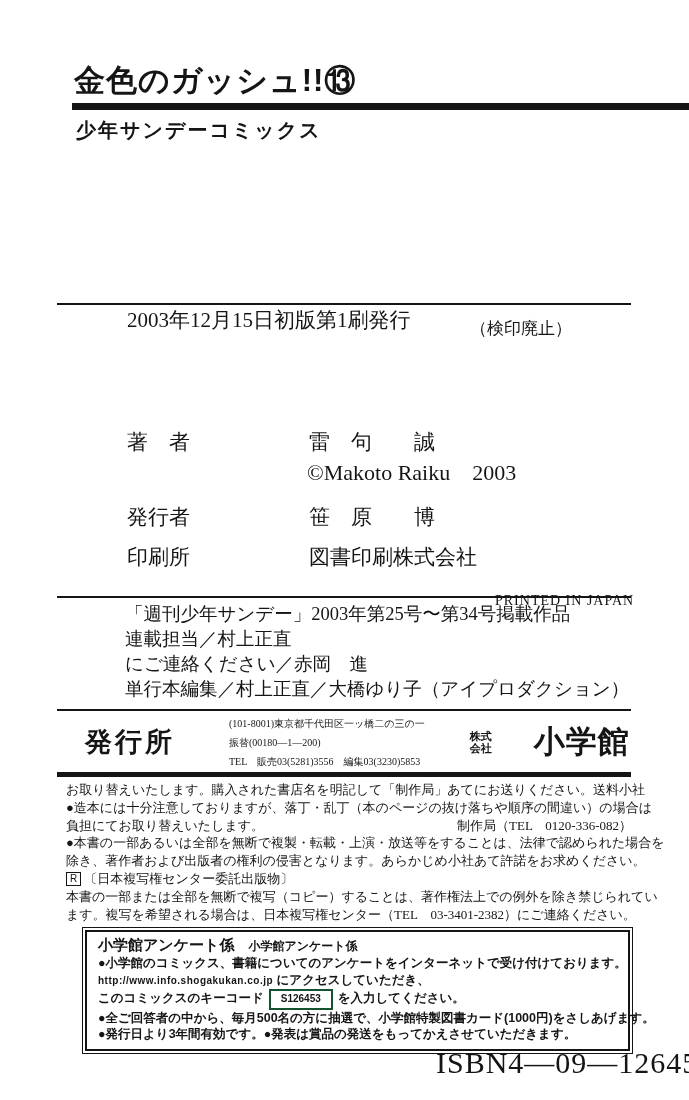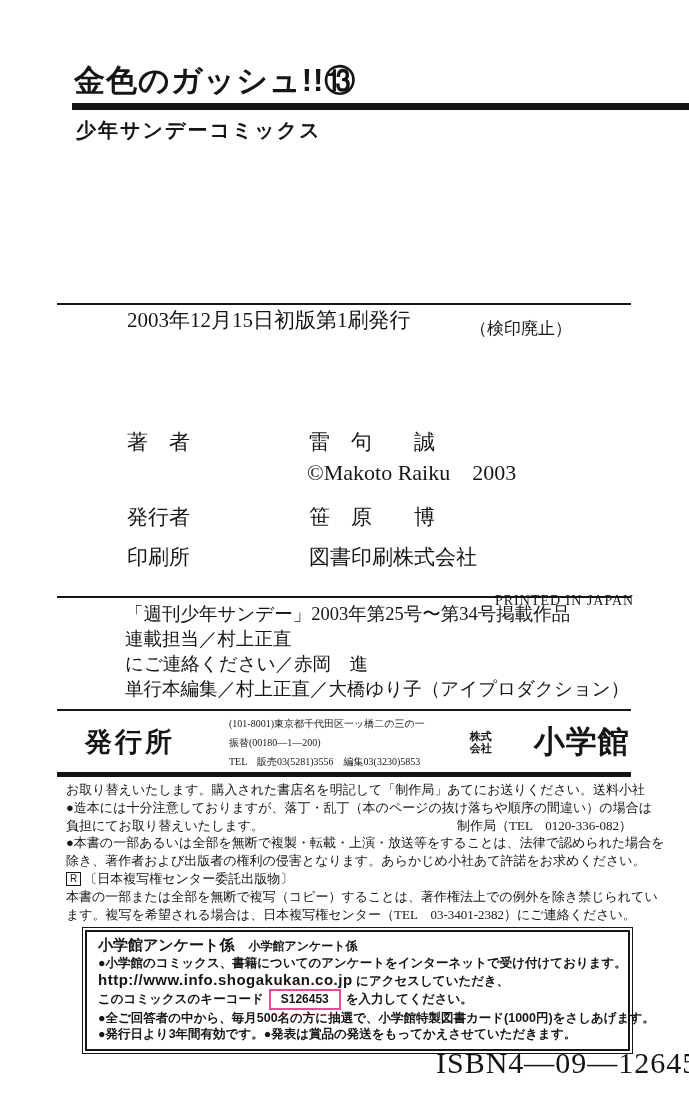--- a/index.html
+++ b/index.html
@@ -54,23 +54,23 @@
            font-family:"Liberation Sans","DejaVu Sans",sans-serif; }
 
   
   .survey { left:85px; top:930px; width:545px; box-sizing:border-box;
             border:2px solid #151515; outline:1px solid #151515; outline-offset:2px;
             padding:4px 11px 6px; font-weight:bold; white-space:nowrap;
             font-family:"Liberation Sans","DejaVu Sans",sans-serif; }
   .survey-head { font-size:15px; }
   .survey-head-sub { font-size:12px; margin-left:14px; }
   .survey-line { font-size:12.5px; line-height:16.5px; }
-  .survey-url  { font-size:15px; letter-spacing:0.5px; }
-  .keycode { display:inline-block; border:2px solid #ec4899; padding:0 10px; margin:0 5px;
-             font-size:12px; }
+  .survey-url  { font-size:10px; letter-spacing:0.5px; }
+  .keycode { display:inline-block; border:2px solid #14532d; padding:0 10px; margin:0 5px;
+             font-size:10px; }
 
   
   .isbn { left:436px; top:1046px; font-size:30px; letter-spacing:1px; }
 </style>
 </head>
 <body>
 
 <div class="page">
 
   <div class="abs title gothic">金色のガッシュ!!⑬</div>

